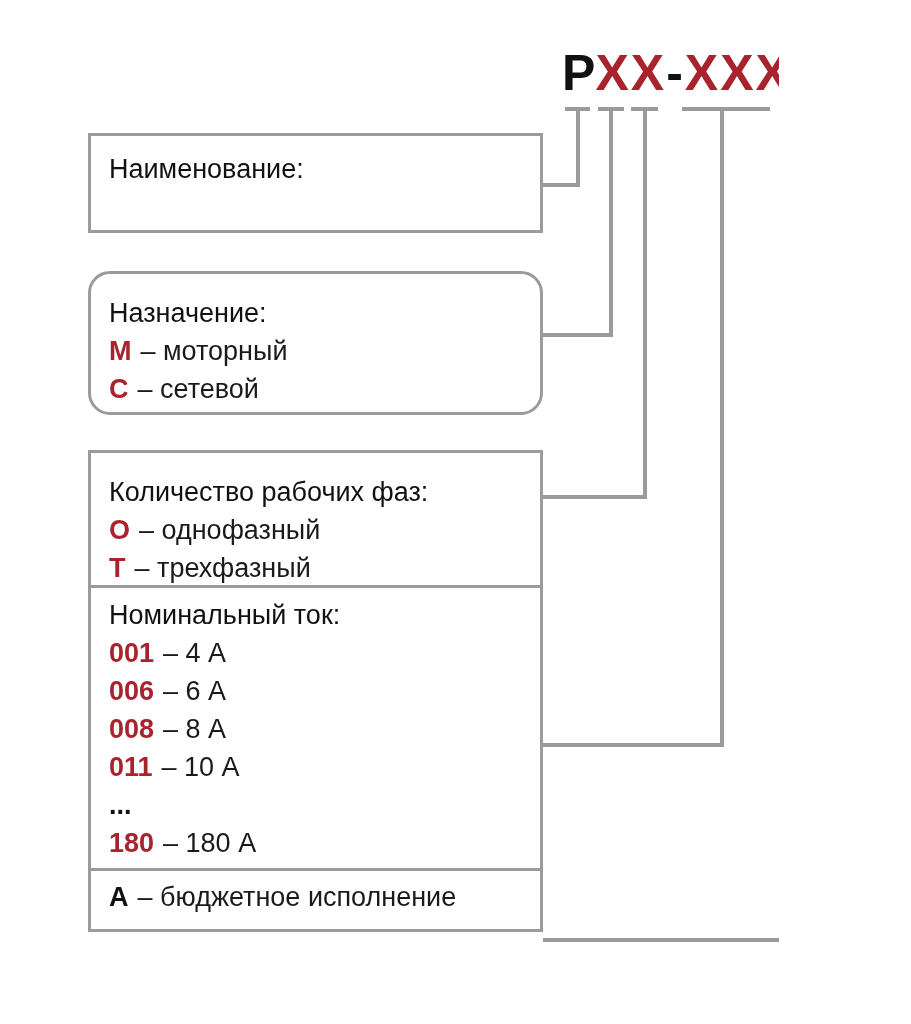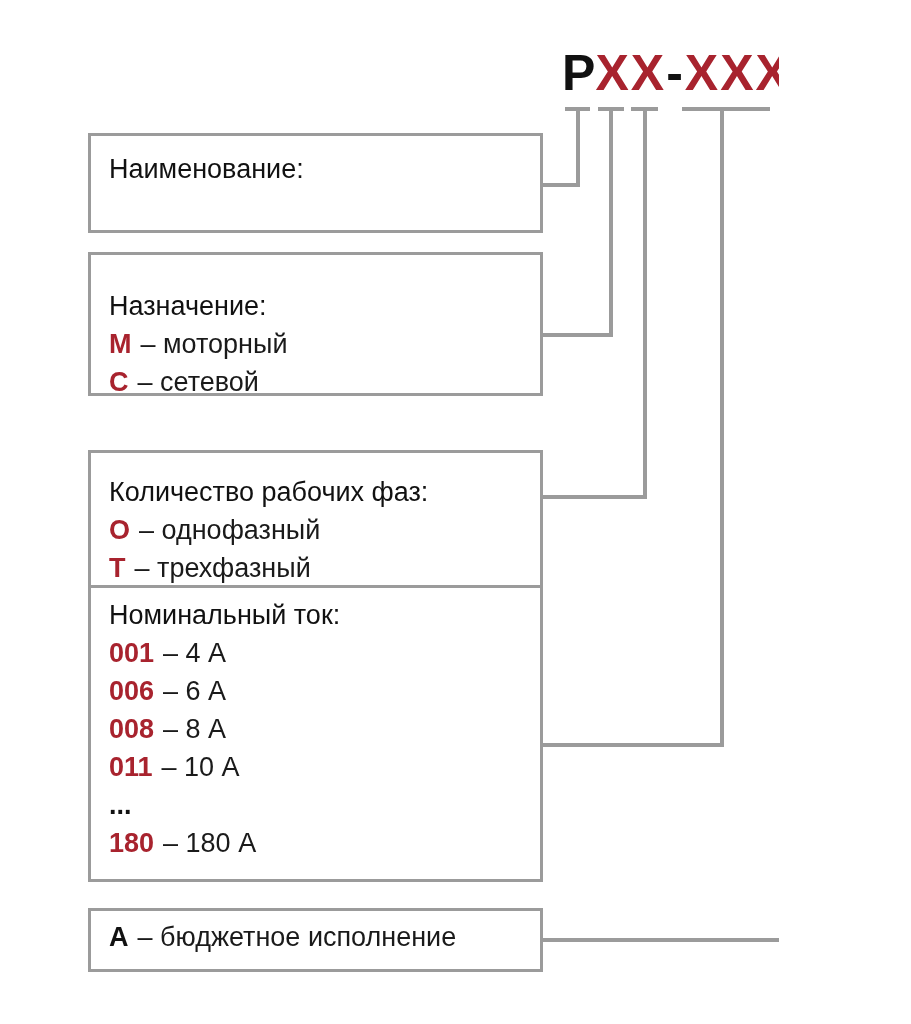--- a/index.html
+++ b/index.html
@@ -59,24 +59,24 @@
   .box {
     position: absolute;
     left: 88px;
     width: 455px;
     border: 3px solid #9b9b9b;
     background: #ffffff;
     box-sizing: border-box;
     padding: 14px 14px 0 18px;
   }
   .box-1 { top: 133px; height: 100px; }
-  .box-2 { top: 252px; height: 144px; padding-top: 32px; }
+  .box-2 { top: 271px; height: 144px; padding-top: 20px; border-radius: 22px; }
   .box-3 { top: 418px; height: 145px; padding-top: 20px; margin-top: 32px; }
   .box-4 { top: 585px; height: 297px; padding-top: 8px; }
-  .box-5 { top: 908px; height: 64px; padding: 0 14px 6px 18px; display: flex; align-items: center; }
+  .box-5 { top: 868px; height: 64px; padding: 0 14px 6px 18px; display: flex; align-items: center; }
 
   .box-title {
     font-size: 27px;
     font-weight: 400;
     color: #111111;
     line-height: 38px;
     white-space: nowrap;
   }
   .row {
     font-size: 27px;

